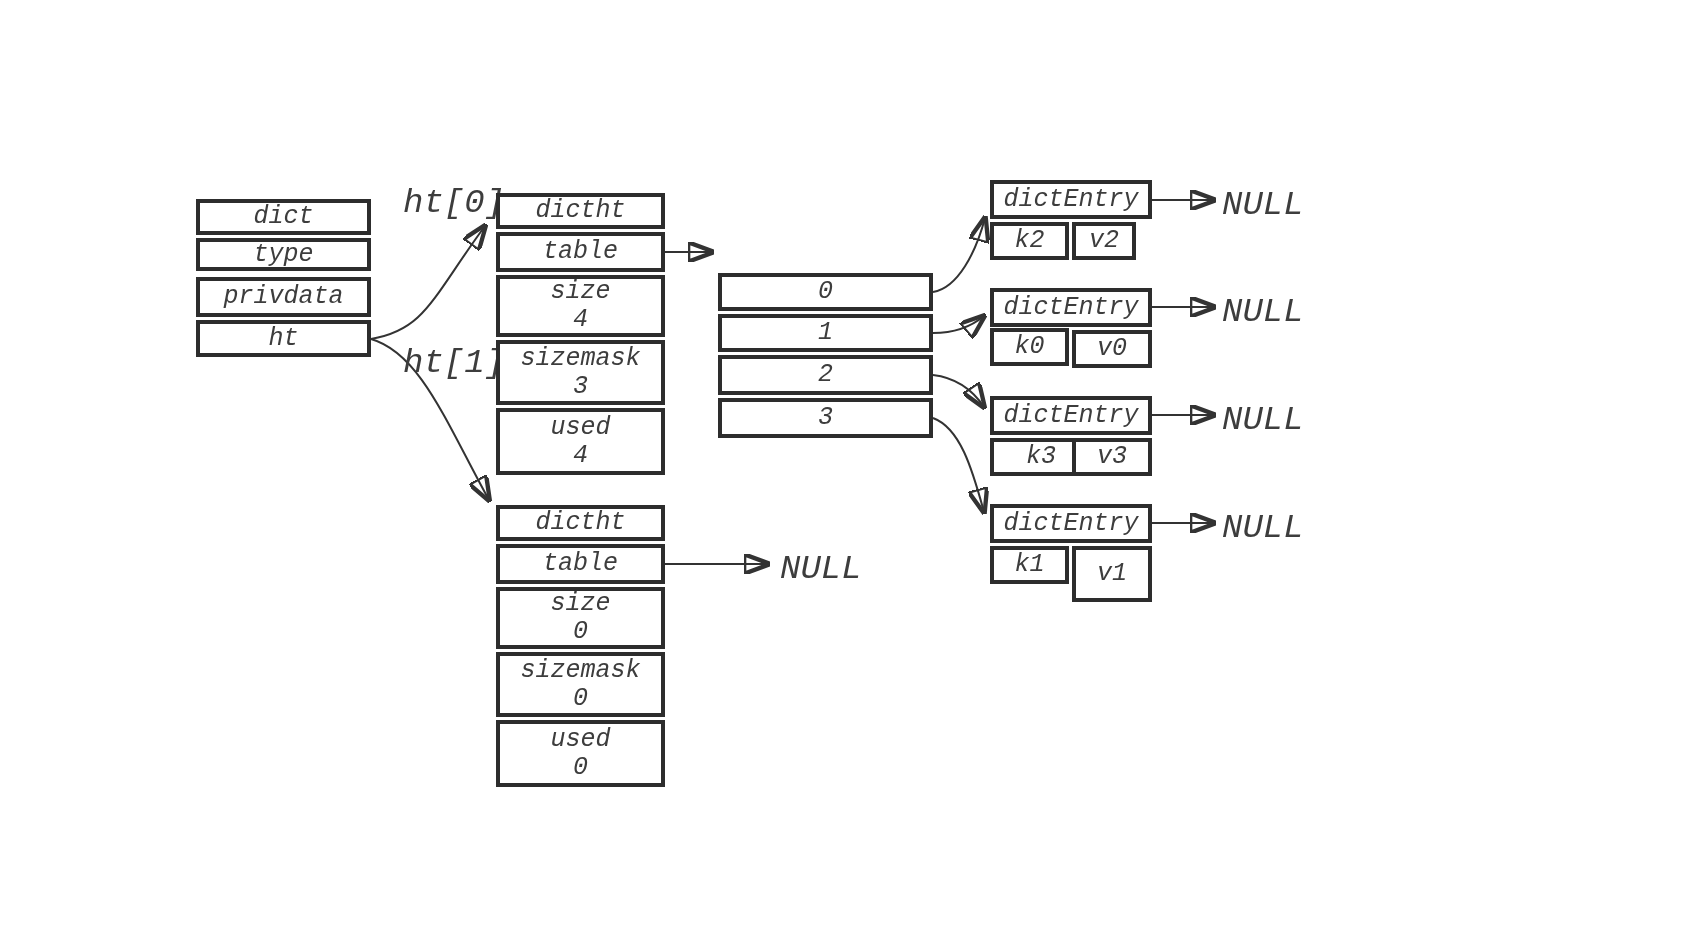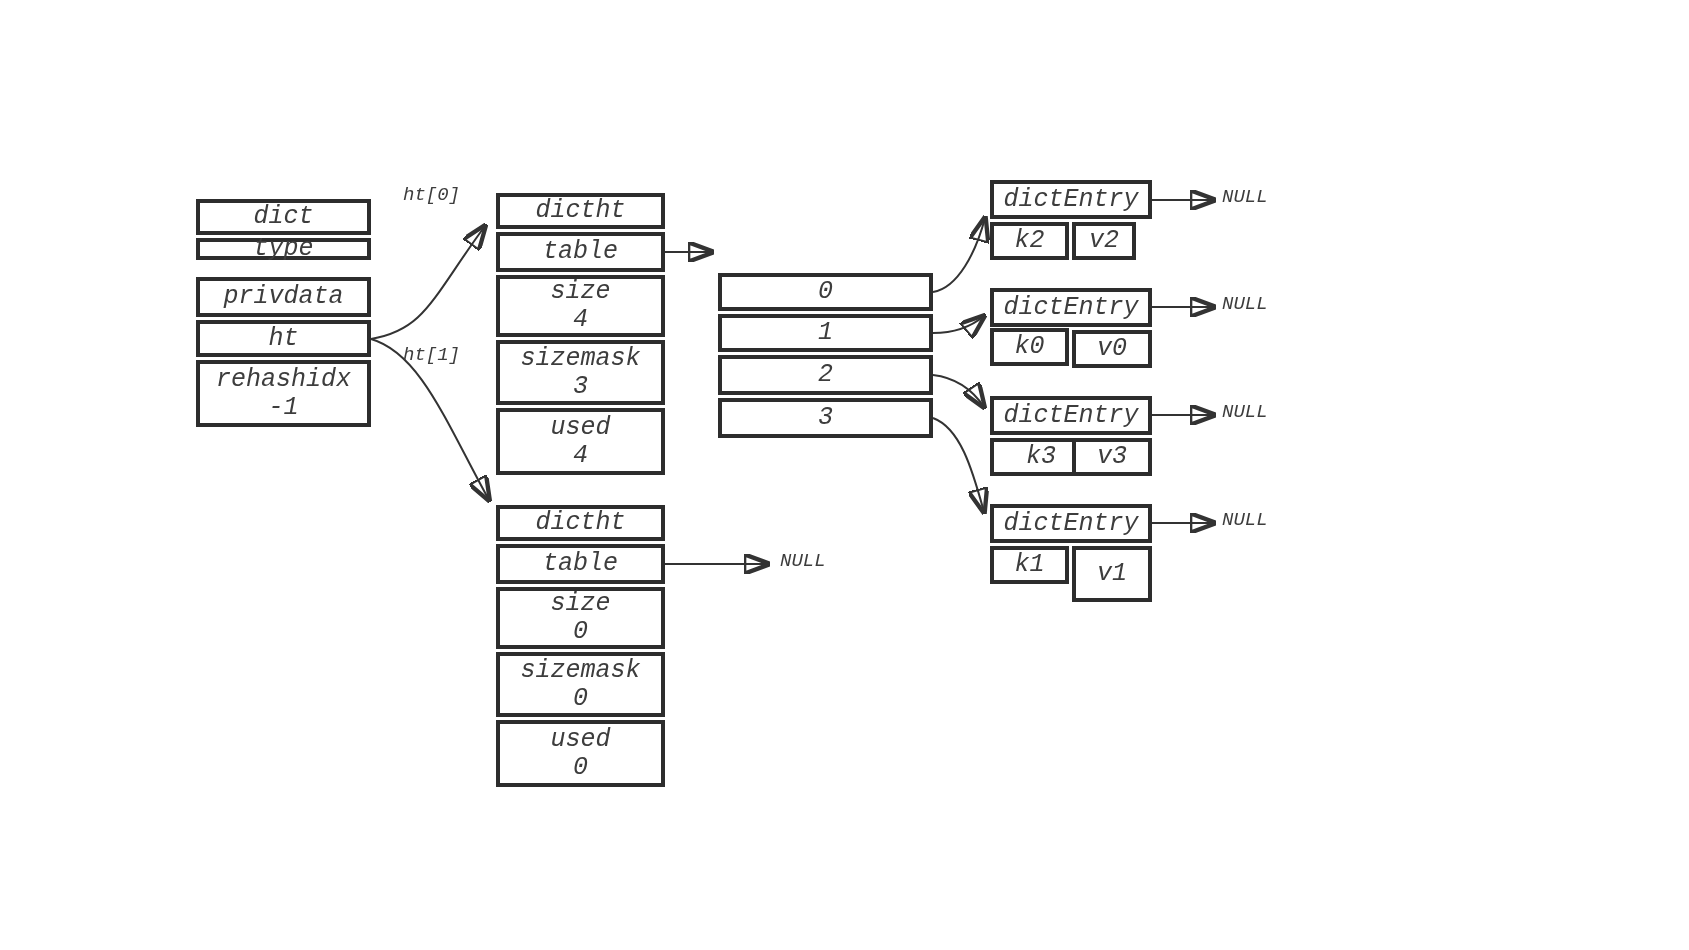--- a/index.html
+++ b/index.html
@@ -22,21 +22,21 @@
     align-items: center;
     justify-content: center;
     font-size: 25px;
     color: #3d3d3d;
     line-height: 1.12;
     white-space: nowrap;
     z-index: 2;
   }
   .float-label {
     position: absolute;
-    font-size: 19px;
+    font-size: 34px;
     color: #3d3d3d;
     white-space: nowrap;
     z-index: 2;
   }
   #wires {
     position: absolute;
     left: 0; top: 0;
     width: 1689px; height: 950px;
     z-index: 1;
   }
@@ -63,32 +63,28 @@
     <path d="M 933 418 C 960 428 972 468 984 512" marker-end="url(#arw)"></path>
     <path d="M 1152 200 H 1214" marker-end="url(#arw)"></path>
     <path d="M 1152 307 H 1214" marker-end="url(#arw)"></path>
     <path d="M 1152 415 H 1214" marker-end="url(#arw)"></path>
     <path d="M 1152 523 H 1214" marker-end="url(#arw)"></path>
   </svg>
 
   <div class="cell" style="left:196px;top:199px;width:175px;height:36px">
     <span>dict</span>
   </div>
-  <div class="cell" style="left:196px;top:238px;width:175px;height:22px">
+  <div class="cell" style="left:196px;top:238px;width:175px;height:33px">
     <span>type</span>
   </div>
   <div class="cell" style="left:196px;top:320px;width:175px;height:37px">
     <span>ht</span>
   </div>
   <div class="cell" style="left:196px;top:277px;width:175px;height:40px">
     <span>privdata</span>
-  </div>
-  <div class="cell" style="left:196px;top:360px;width:175px;height:67px">
-    <span>rehashidx</span>
-    <span>-1</span>
   </div>
 
   <div class="float-label" style="left:403px;top:184px">ht[0]</div>
   <div class="float-label" style="left:403px;top:344px">ht[1]</div>
 
   <div class="cell" style="left:496px;top:193px;width:169px;height:36px">
     <span>dictht</span>
   </div>
   <div class="cell" style="left:496px;top:232px;width:169px;height:40px">
     <span>table</span>

